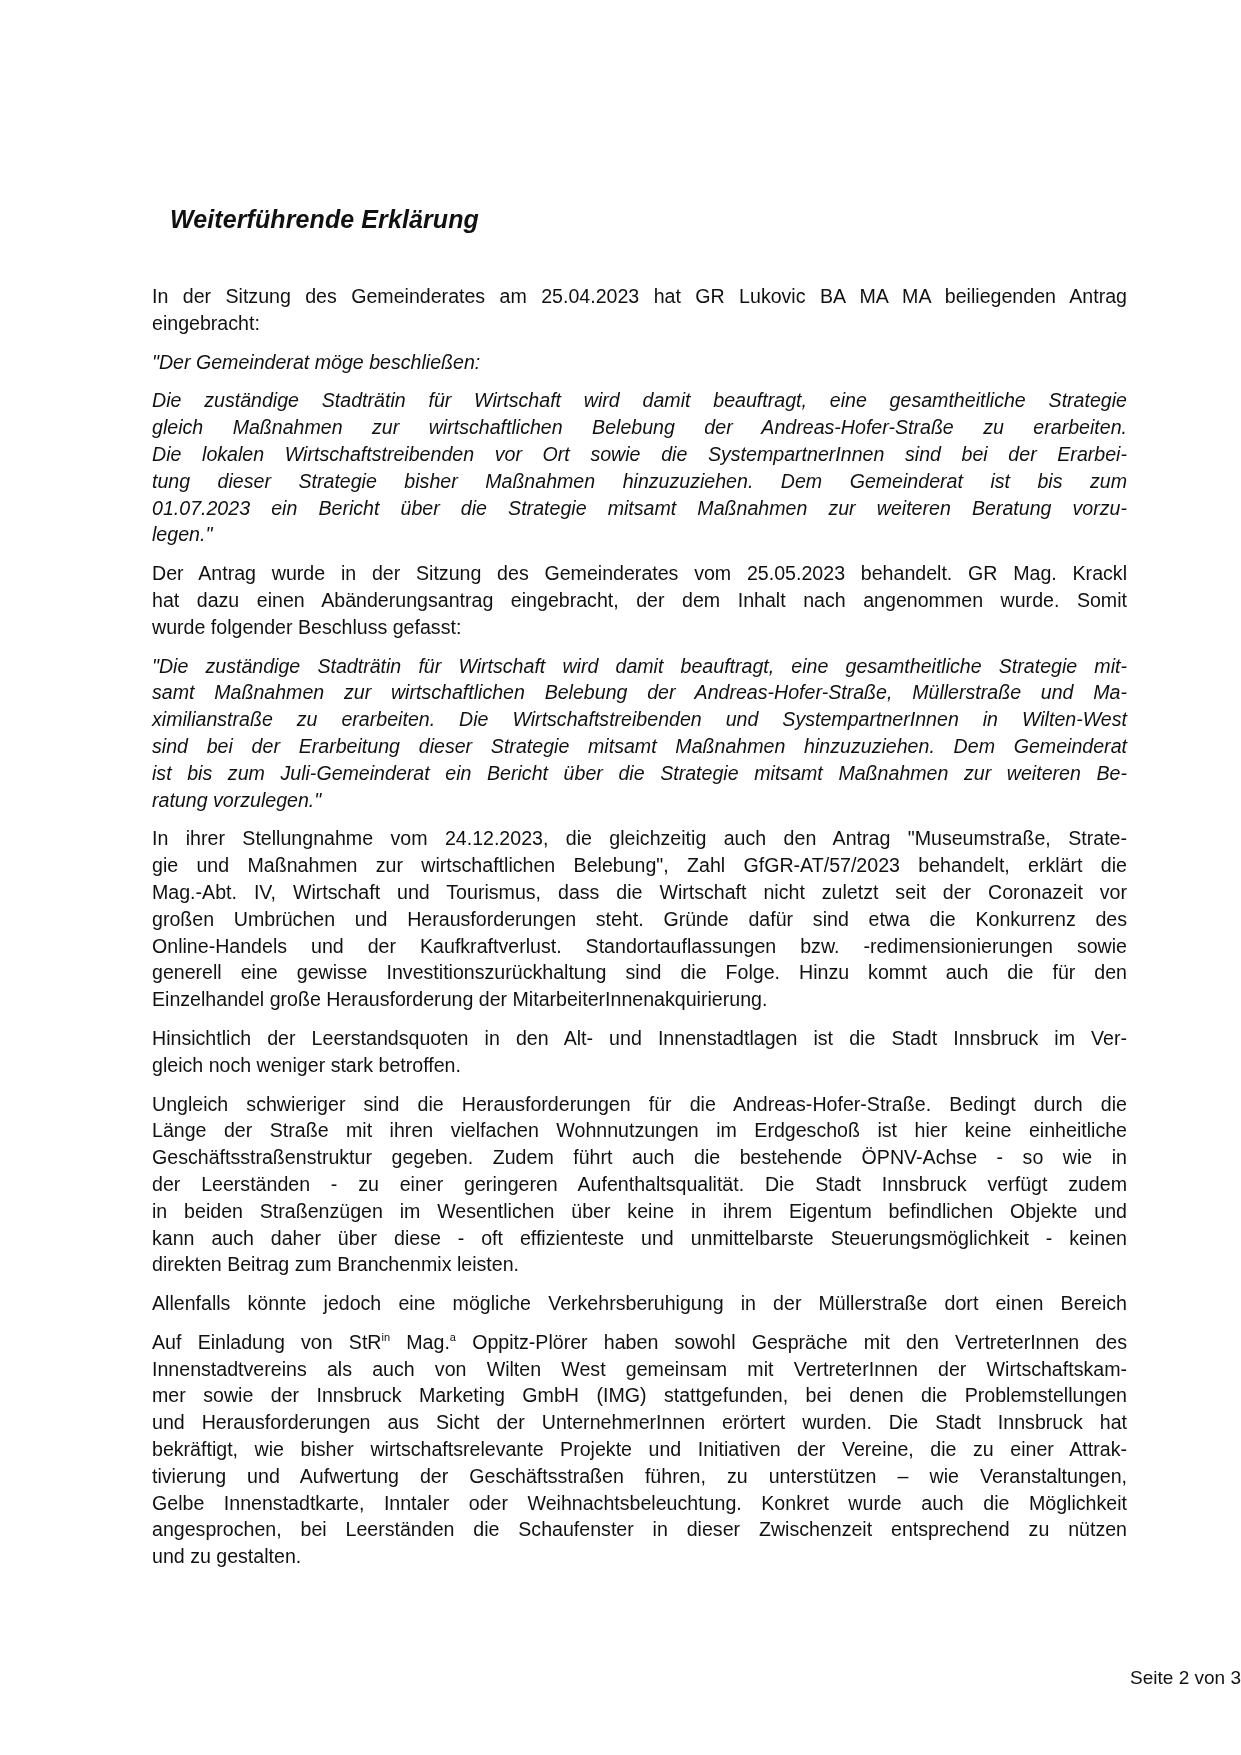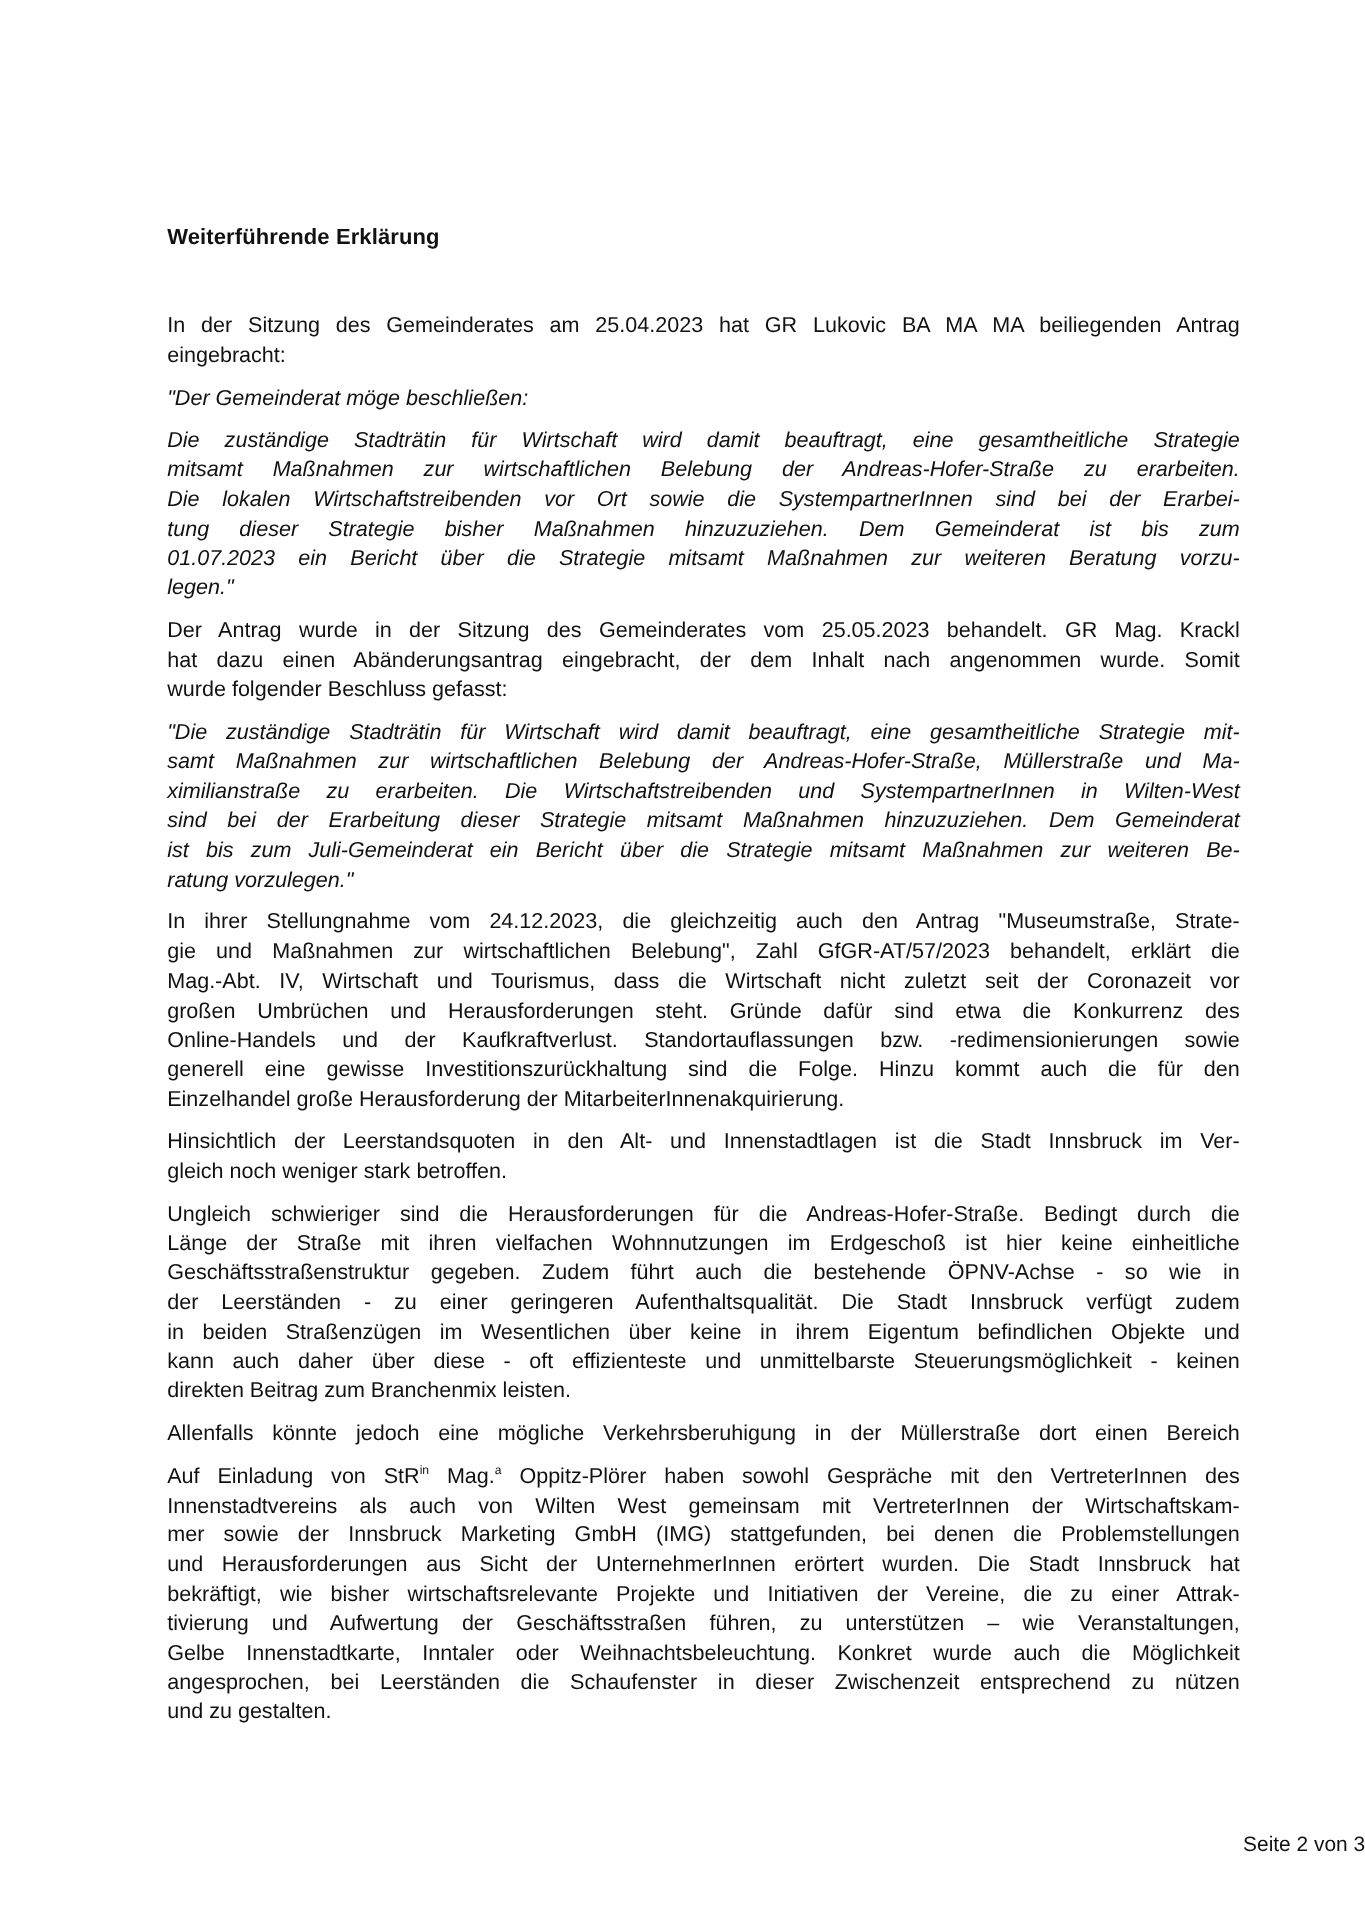--- a/index.html
+++ b/index.html
@@ -3,22 +3,22 @@
   <meta charset="utf-8">
   <style>
     html, body { margin: 0; padding: 0; background: #ffffff; }
     body { width: 1241px; height: 1755px; position: relative; overflow: hidden; }
     .page {
       position: absolute; left: 0; top: 0; width: 1241px; height: 1755px;
       background: #ffffff; color: #111111;
       font-family: "Liberation Sans", sans-serif;
     }
     .heading {
-      position: absolute; left: 152px; top: 205px;
-      font-size: 20px; font-weight: bold; letter-spacing: 0.1px;
+      position: absolute; left: 170px; top: 205px;
+      font-size: 25px; font-weight: bold; letter-spacing: 0.1px; font-style: italic;
     }
     .body {
       position: absolute; left: 152px; top: 283px; width: 975px;
       font-size: 19.6px; line-height: 26.8px;
     }
     .para { margin: 0 0 12px 0; }
     .para.italic { font-style: italic; }
     .line {
       display: block; white-space: nowrap;
       text-align: justify; text-align-last: justify;
@@ -41,21 +41,21 @@
     <div id="paragraphs">
         <div class="para">
           <span class="line">In der Sitzung des Gemeinderates am 25.04.2023 hat GR Lukovic BA MA MA beiliegenden Antrag</span>
           <span class="line last">eingebracht:</span>
         </div>
         <div class="para italic">
           <span class="line last">"Der Gemeinderat möge beschließen:</span>
         </div>
         <div class="para italic">
           <span class="line">Die zuständige Stadträtin für Wirtschaft wird damit beauftragt, eine gesamtheitliche Strategie</span>
-          <span class="line">mitsamt Maßnahmen zur wirtschaftlichen Belebung der Andreas-Hofer-Straße zu erarbeiten.</span>
+          <span class="line">gleich Maßnahmen zur wirtschaftlichen Belebung der Andreas-Hofer-Straße zu erarbeiten.</span>
           <span class="line">Die lokalen Wirtschaftstreibenden vor Ort sowie die SystempartnerInnen sind bei der Erarbei-</span>
           <span class="line">tung dieser Strategie bisher Maßnahmen hinzuzuziehen. Dem Gemeinderat ist bis zum</span>
           <span class="line">01.07.2023 ein Bericht über die Strategie mitsamt Maßnahmen zur weiteren Beratung vorzu-</span>
           <span class="line last">legen."</span>
         </div>
         <div class="para">
           <span class="line">Der Antrag wurde in der Sitzung des Gemeinderates vom 25.05.2023 behandelt. GR Mag. Krackl</span>
           <span class="line">hat dazu einen Abänderungsantrag eingebracht, der dem Inhalt nach angenommen wurde. Somit</span>
           <span class="line last">wurde folgender Beschluss gefasst:</span>
         </div>

